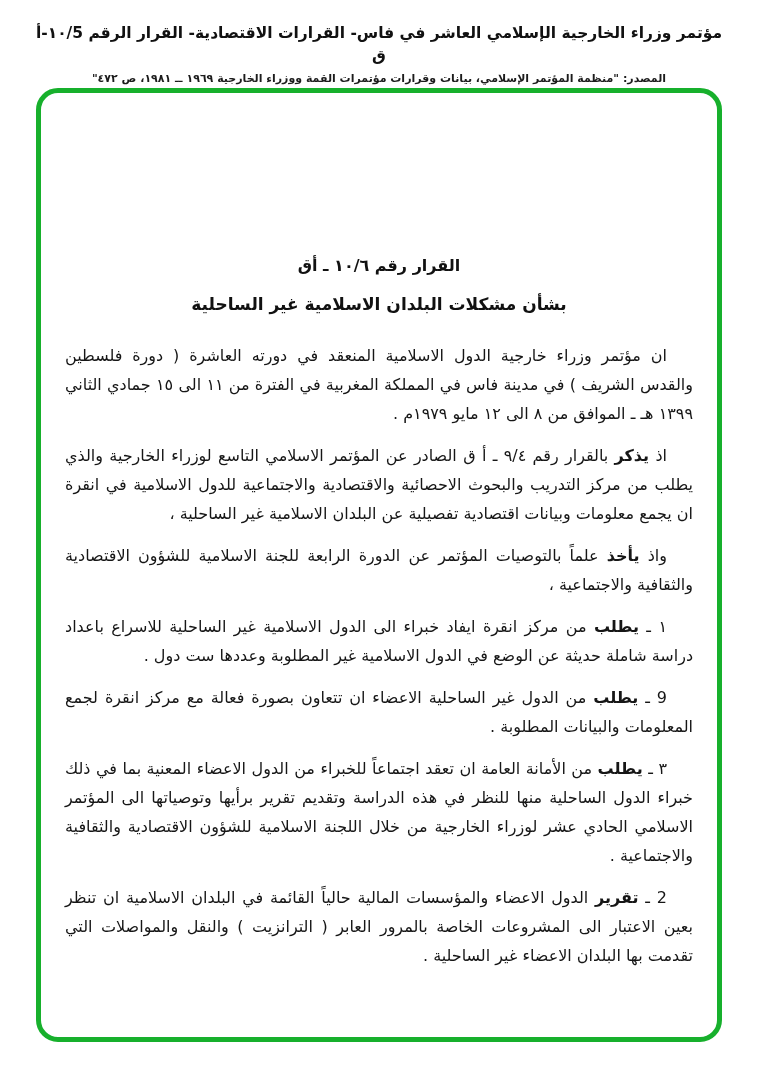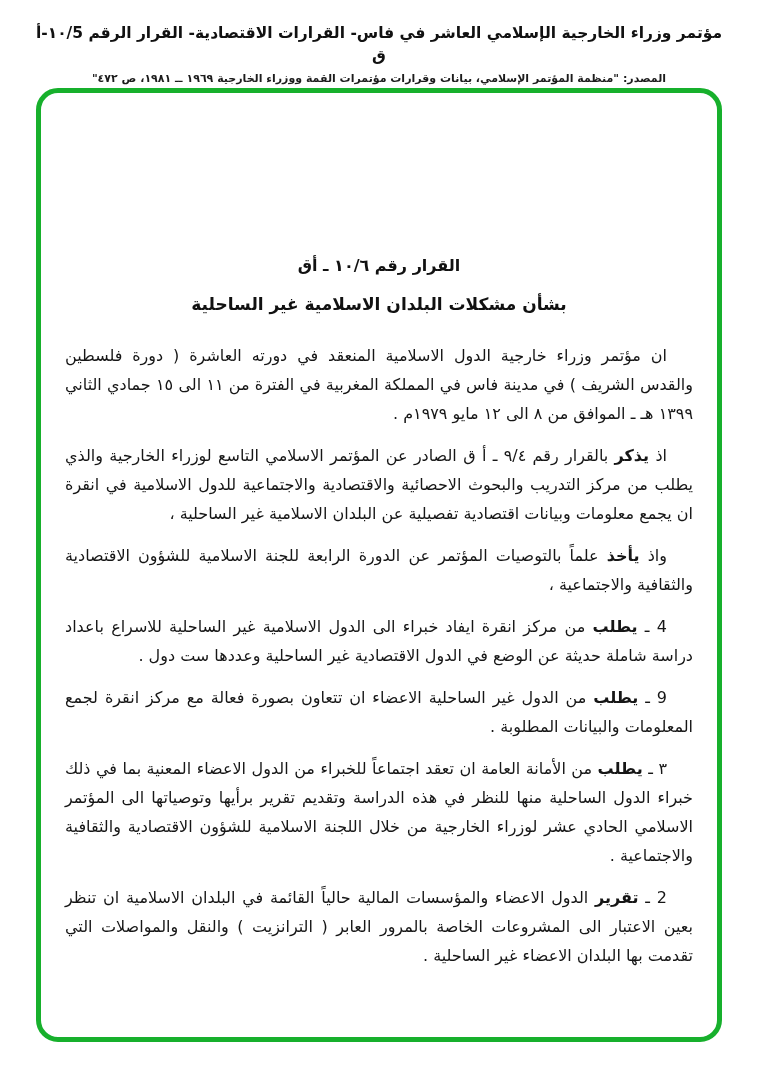--- a/index.html
+++ b/index.html
@@ -102,21 +102,21 @@
       <div class="res-title">القرار رقم ١٠/٦ ـ أق</div>
       <div class="res-subtitle">بشأن مشكلات البلدان الاسلامية غير الساحلية</div>
 
       <div class="clauses">
         <p><span></span><span class="lead-bold"></span><span>ان مؤتمر وزراء خارجية الدول الاسلامية المنعقد في دورته العاشرة ( دورة فلسطين والقدس الشريف ) في مدينة فاس في المملكة المغربية في الفترة من ١١ الى ١٥ جمادي الثاني ١٣٩٩ هـ ـ الموافق من ٨ الى ١٢ مايو ١٩٧٩م .</span></p>
 
         <p><span>اذ </span><span class="lead-bold">يذكر</span><span> بالقرار رقم ٩/٤ ـ أ ق الصادر عن المؤتمر الاسلامي التاسع لوزراء الخارجية والذي يطلب من مركز التدريب والبحوث الاحصائية والاقتصادية والاجتماعية للدول الاسلامية في انقرة ان يجمع معلومات وبيانات اقتصادية تفصيلية عن البلدان الاسلامية غير الساحلية ،</span></p>
 
         <p><span>واذ </span><span class="lead-bold">يأخذ</span><span> علماً بالتوصيات المؤتمر عن الدورة الرابعة للجنة الاسلامية للشؤون الاقتصادية والثقافية والاجتماعية ،</span></p>
 
-        <p><span>4 ـ </span><span class="lead-bold">يطلب</span><span> من مركز انقرة ايفاد خبراء الى الدول الاسلامية غير الساحلية للاسراع باعداد دراسة شاملة حديثة عن الوضع في الدول الاقتصادية غير الساحلية وعددها ست دول .</span></p>
+        <p><span>١ ـ </span><span class="lead-bold">يطلب</span><span> من مركز انقرة ايفاد خبراء الى الدول الاسلامية غير الساحلية للاسراع باعداد دراسة شاملة حديثة عن الوضع في الدول الاسلامية غير المطلوبة وعددها ست دول .</span></p>
 
         <p><span>9 ـ </span><span class="lead-bold">يطلب</span><span> من الدول غير الساحلية الاعضاء ان تتعاون بصورة فعالة مع مركز انقرة لجمع المعلومات والبيانات المطلوبة .</span></p>
 
         <p><span>٣ ـ </span><span class="lead-bold">يطلب</span><span> من الأمانة العامة ان تعقد اجتماعاً للخبراء من الدول الاعضاء المعنية بما في ذلك خبراء الدول الساحلية منها للنظر في هذه الدراسة وتقديم تقرير برأيها وتوصياتها الى المؤتمر الاسلامي الحادي عشر لوزراء الخارجية من خلال اللجنة الاسلامية للشؤون الاقتصادية والثقافية والاجتماعية .</span></p>
 
         <p><span>2 ـ </span><span class="lead-bold">تقرير</span><span> الدول الاعضاء والمؤسسات المالية حالياً القائمة في البلدان الاسلامية ان تنظر بعين الاعتبار الى المشروعات الخاصة بالمرور العابر ( الترانزيت ) والنقل والمواصلات التي تقدمت بها البلدان الاعضاء غير الساحلية .</span></p>
       </div>
 
     </div>
   </div>

